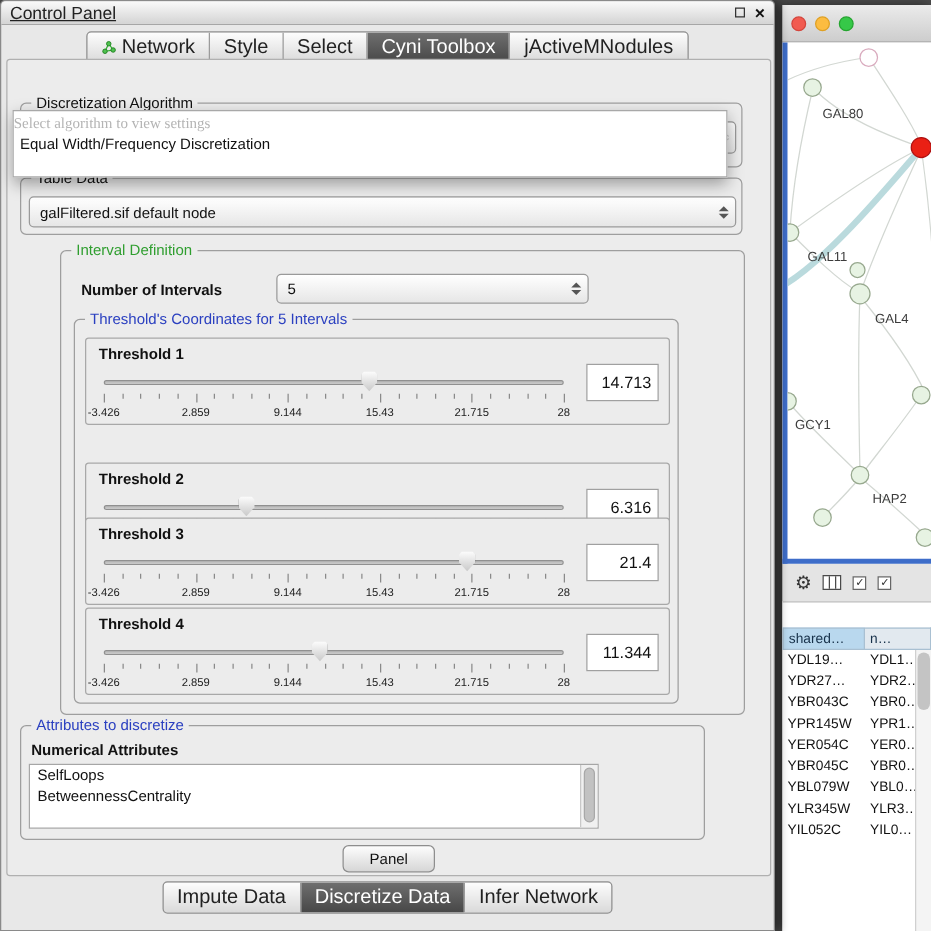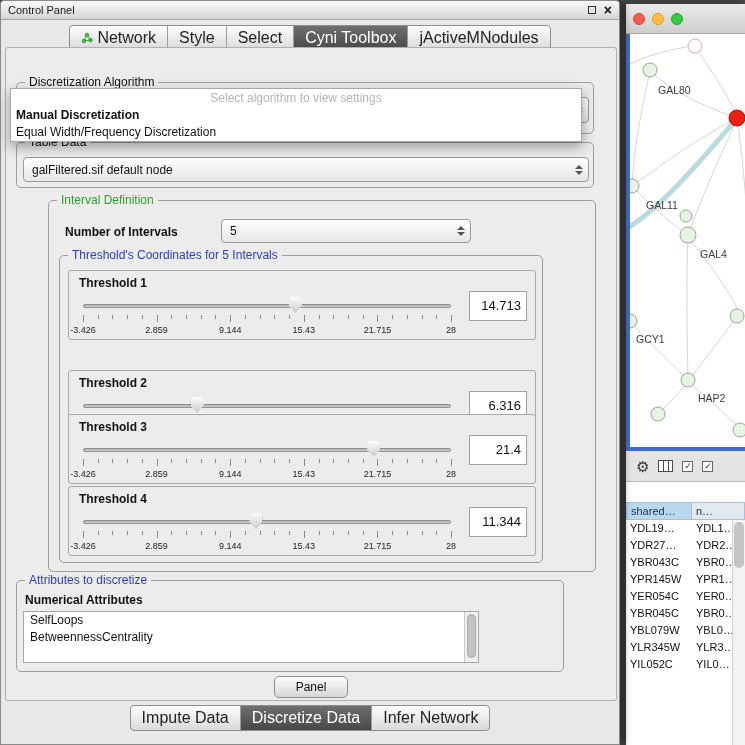--- a/index.html
+++ b/index.html
@@ -4,21 +4,21 @@
 <style>
   * { margin:0; padding:0; box-sizing:border-box; cursor:default; }
   html,body { width:745px; height:745px; }
   body { background:#4d4d4d; font-family:"Liberation Sans", sans-serif; position:relative; overflow:hidden; }
 
   
   .cp { position:absolute; left:0; top:0; width:620px; height:745px; background:#e8e8e8;
         border:1px solid #8a8a8a; border-radius:4px 4px 0 0; box-shadow:3px 0 8px rgba(0,0,0,.45); z-index:2; }
   .cp-titlebar { height:19px; background:linear-gradient(#fafafa,#d4d4d4); border-bottom:1px solid #a6a6a6;
         border-radius:4px 4px 0 0; display:flex; align-items:center; padding:0 7px; }
-  .cp-title { font-size:11px; color:#222; }
+  .cp-title { font-size:14px; color:#222;text-decoration:underline; }
   .cp-controls { margin-left:auto; display:flex; align-items:center; gap:8px; }
   .float-icon { width:8px; height:8px; border:1.5px solid #333; display:inline-block; background:transparent; }
   .close-icon { font-size:14px; font-weight:bold; color:#111; line-height:14px; }
 
   
   .seg-bar { display:flex; justify-content:center; }
   .seg-bar.top { margin-top:5px; }
   .seg-bar.bottom { position:absolute; left:0; right:0; top:704px; }
   .seg { display:inline-flex; border:1px solid #8e8e8e; border-radius:4px; overflow:hidden;
          background:linear-gradient(#fdfdfd,#d9d9d9); }
@@ -42,21 +42,21 @@
   .combo-text { flex:1; padding-left:8px; color:#111; white-space:nowrap; overflow:hidden; }
   .combo-arrows { width:16px; display:flex; flex-direction:column; align-items:center; gap:2px; padding-right:3px; }
   .arr-up { width:0; height:0; border-left:4px solid transparent; border-right:4px solid transparent; border-bottom:4px solid #555; }
   .arr-down { width:0; height:0; border-left:4px solid transparent; border-right:4px solid transparent; border-top:4px solid #555; }
 
   .g-alg { left:10px; top:34px; width:578px; height:52px; }
   .g-alg .combo { position:absolute; left:6px; top:14px; width:566px; height:26px; }
 
   .popup { position:absolute; left:4px; top:40px; width:572px; height:54px; background:#fff;
          border:1px solid #a8a8a8; box-shadow:0 5px 12px rgba(0,0,0,.35); z-index:40; }
-  .popup-placeholder { text-align:center; color:#b4b4b4; font-size:12px; line-height:18px; }
+  .popup-placeholder { color:#b4b4b4; font-size:12px; line-height:18px;font-family:Liberation Serif, serif; }
   .popup-item { font-size:12px; line-height:17px; padding-left:5px; color:#111; }
   .popup-item.bold { font-weight:bold; }
 
   .g-td { left:10px; top:94px; width:578px; height:46px; }
   .g-td .combo { position:absolute; left:6px; top:14px; width:566px; height:25px; }
 
   .g-int { left:42px; top:152px; width:548px; height:372px; }
   .noi-label { position:absolute; left:16px; top:24px; font-weight:bold; font-size:12px; color:#111; }
   .noi-combo { position:absolute; left:172px; top:18px; width:250px; height:24px; }
 
@@ -178,21 +178,20 @@
         <span class="combo-arrows">
             <i class="arr-up"></i>
             <i class="arr-down"></i>
           </span>
       </div>
     </div>
 
     <div class="popup">
       <div class="popup-placeholder">Select algorithm to view settings</div>
       <div id="popup-items">
-          <div class="popup-item bold">Manual Discretization</div>
           <div class="popup-item">Equal Width/Frequency Discretization</div>
         </div>
     </div>
 
     <div class="group g-td">
       <span class="gtitle">Table Data</span>
       <div class="combo">
         <span class="combo-text">galFiltered.sif default node</span>
         <span class="combo-arrows">
             <i class="arr-up"></i>

